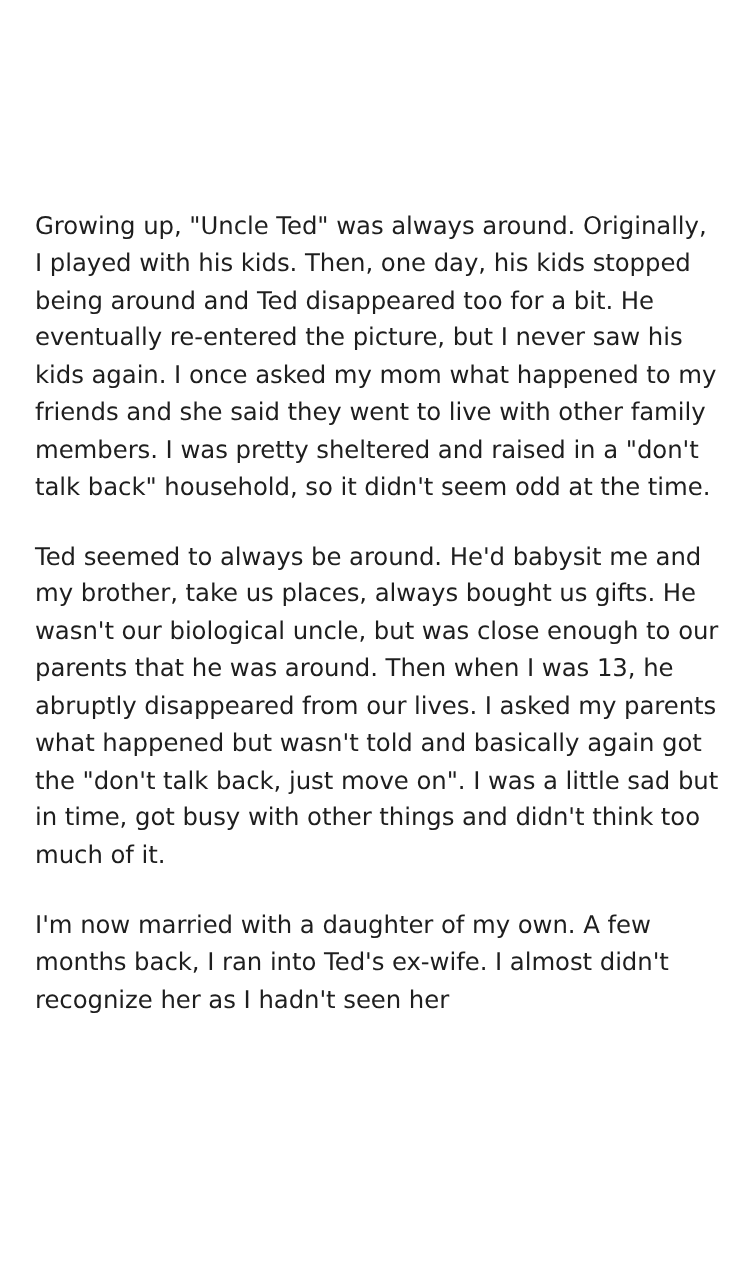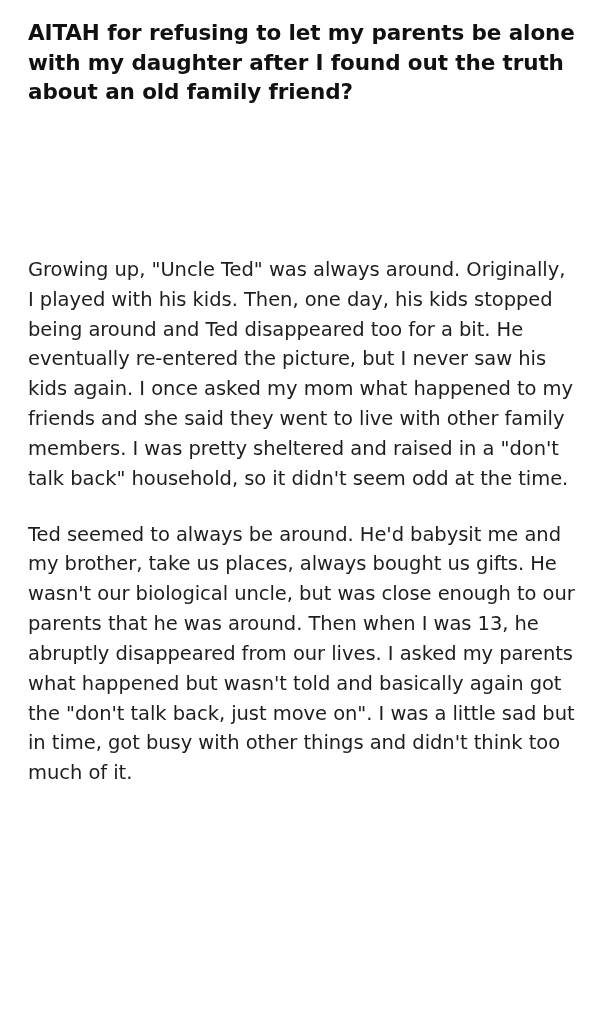--- a/index.html
+++ b/index.html
@@ -45,22 +45,22 @@
   }
   .paragraph:last-child {
     margin-bottom: 0;
   }
 </style>
 </head>
 <body>
 
 <div class="page">
 
-  <h1 class="post-title">AITAH for refusing to let my parents be alone with my daughter after I found out the truth about an old family friend?</h1>
 
   <div class="title-gap"></div>
 
   <div class="post-body">
     <p class="paragraph">Growing up, "Uncle Ted" was always around. Originally, I played with his kids. Then, one day, his kids stopped being around and Ted disappeared too for a bit. He eventually re-entered the picture, but I never saw his kids again. I once asked my mom what happened to my friends and she said they went to live with other family members. I was pretty sheltered and raised in a "don't talk back" household, so it didn't seem odd at the time.</p>
     <p class="paragraph">Ted seemed to always be around. He'd babysit me and my brother, take us places, always bought us gifts. He wasn't our biological uncle, but was close enough to our parents that he was around. Then when I was 13, he abruptly disappeared from our lives. I asked my parents what happened but wasn't told and basically again got the "don't talk back, just move on". I was a little sad but in time, got busy with other things and didn't think too much of it.</p>
+    <p class="paragraph">I'm now married with a daughter of my own. A few months back, I ran into Ted's ex-wife. I almost didn't recognize her as I hadn't seen her</p>
   </div>
 
 </div>
 
 </body></html>

